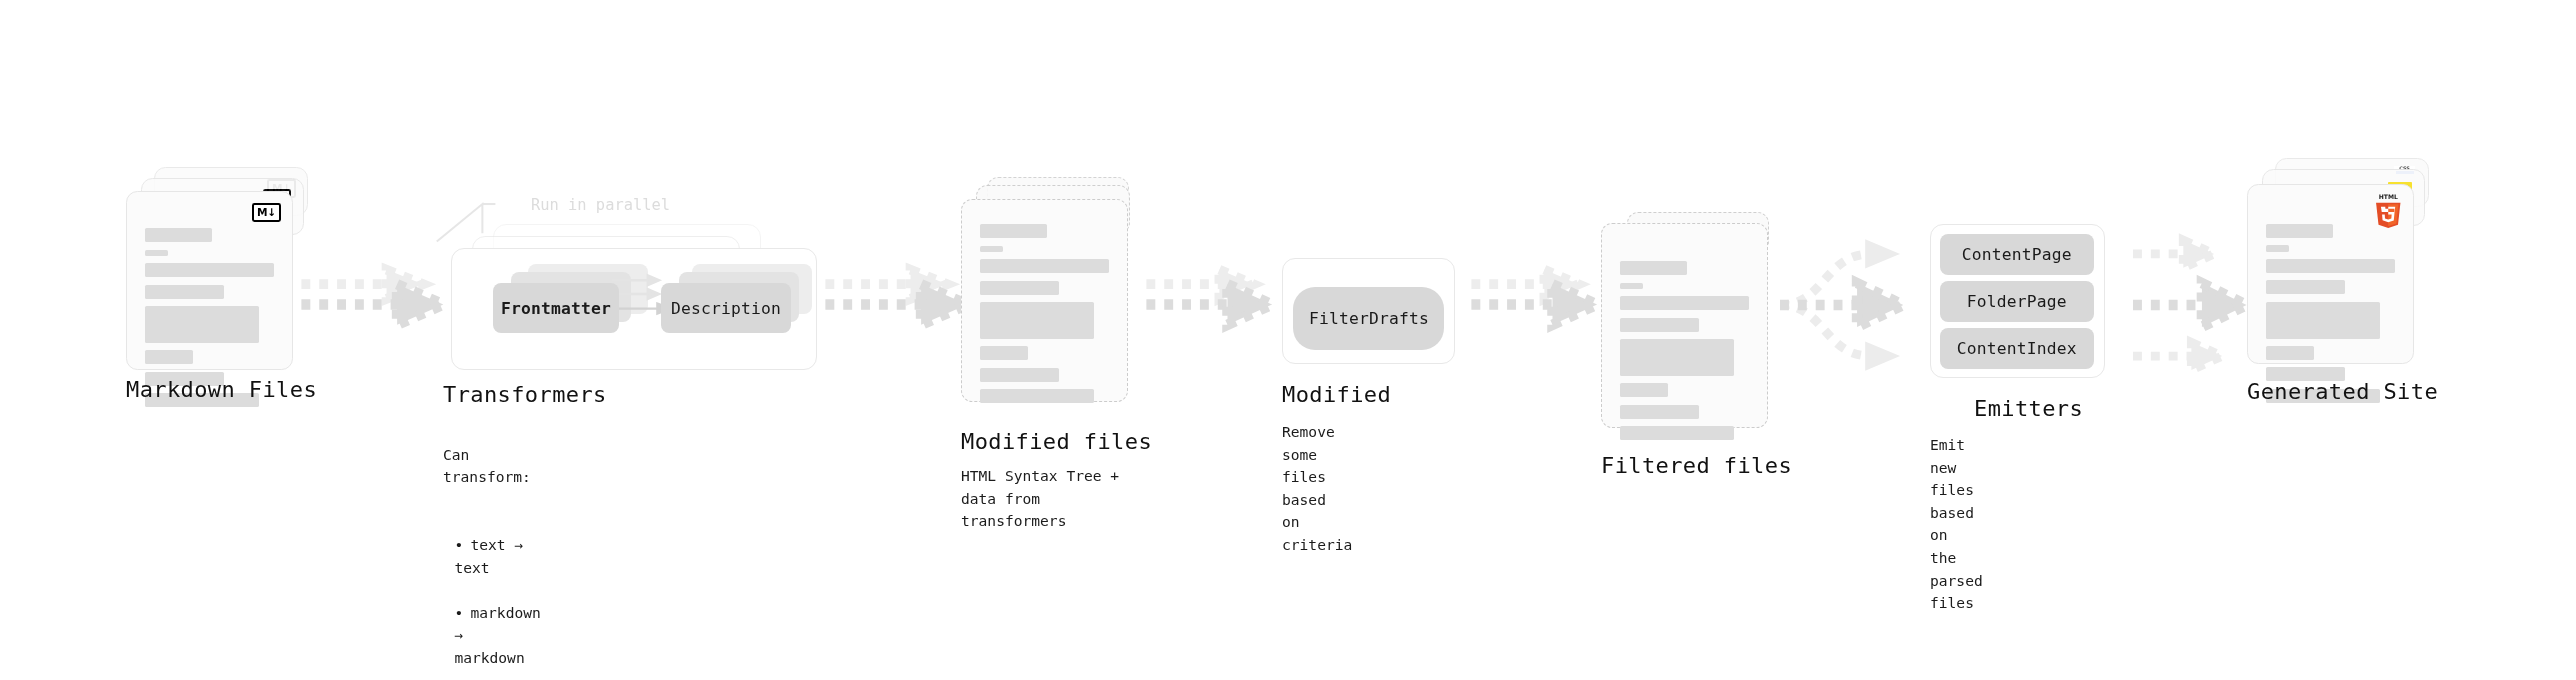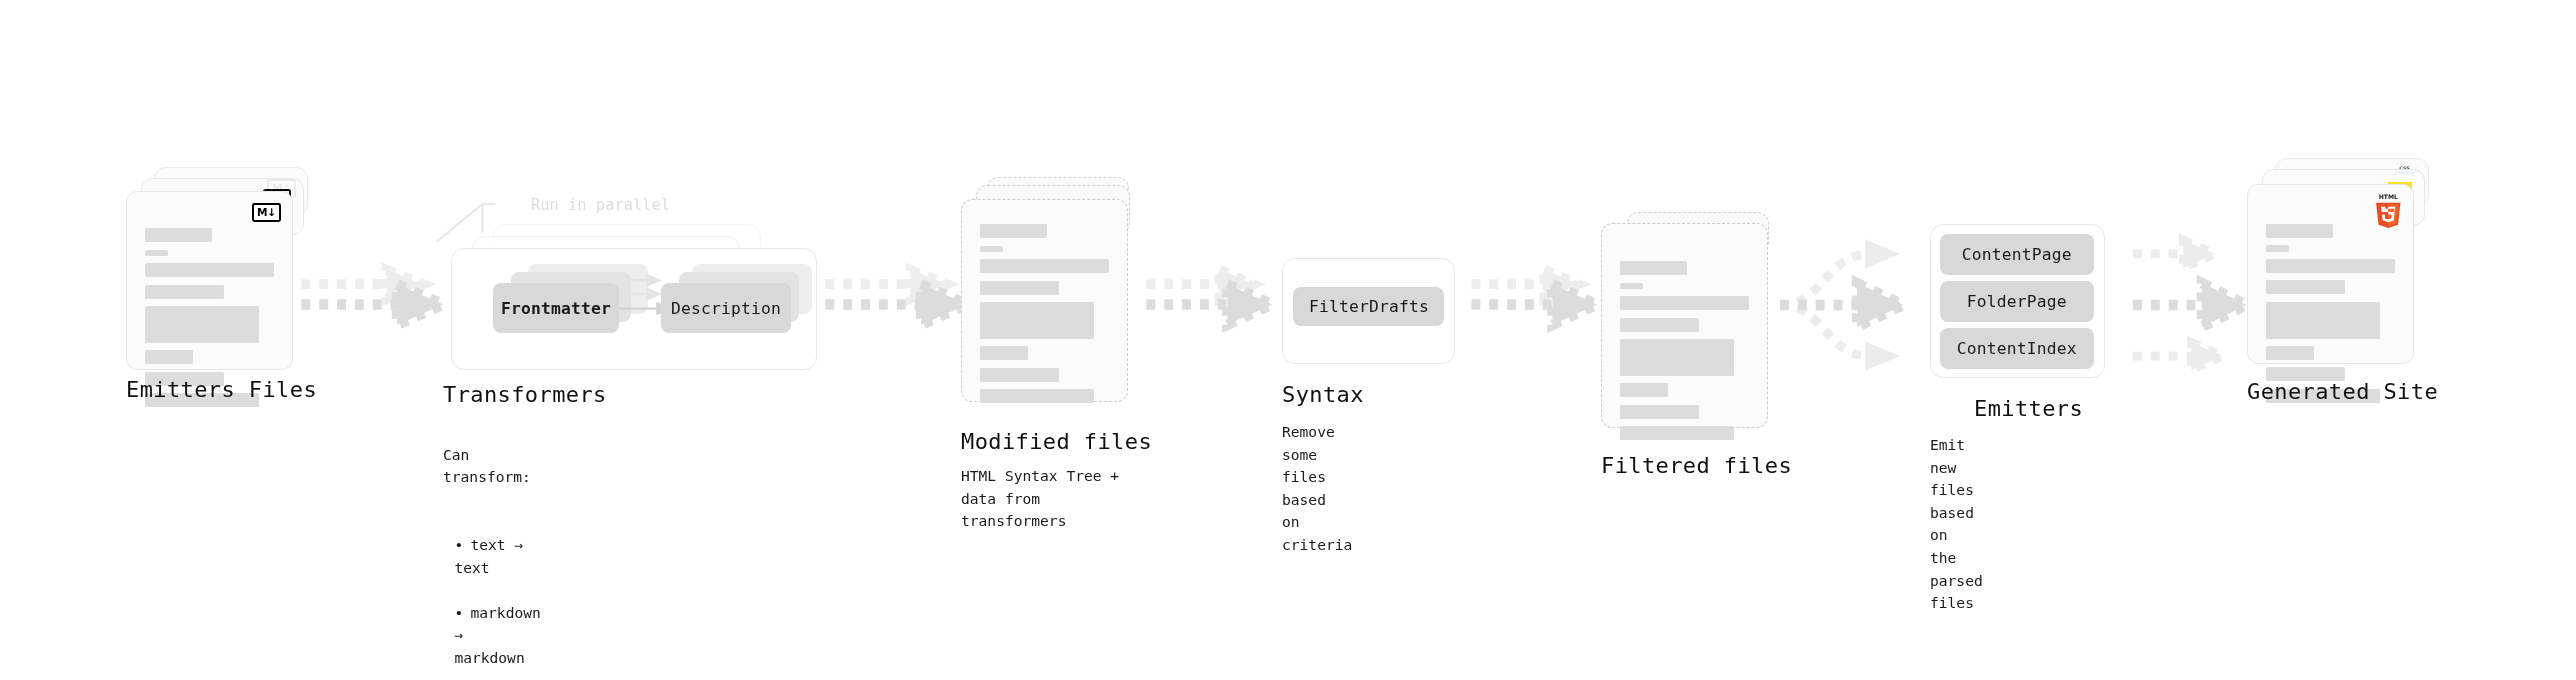--- a/index.html
+++ b/index.html
@@ -194,21 +194,21 @@
           <div class="ln" style="width:100%;"></div>
           <div class="ln" style="width:61%;"></div>
           <div class="ln" style="width:88%; height:37px;"></div>
           <div class="ln" style="width:37%;"></div>
           <div class="ln" style="width:61%;"></div>
           <div class="ln" style="width:88%;"></div>
         </div>
       </div>
     </div>
 
-    <div class="caption-title" style="left:0px; top:210px;">Emitters Files</div>
+    <div class="caption-title" style="left:0px; top:210px;">Markdown Files</div>
   </div>
 
   <div class="svg-layer" style="left:301px; top:268px;">
     <svg width="163" height="73" viewBox="0 0 200 90">
       <g stroke="#ededed" stroke-width="12" stroke-dasharray="11 11" fill="#ededed">
         <line x1="0" y1="20" x2="110" y2="20"></line>
         <polygon points="105,2 150,20 105,38"></polygon>
       </g>
       <g stroke="#dcdcdc" stroke-width="13" stroke-dasharray="11 11" fill="#dcdcdc">
         <line x1="0" y1="45" x2="125" y2="45"></line>
@@ -311,23 +311,23 @@
       </g>
       <g stroke="#dcdcdc" stroke-width="13" stroke-dasharray="11 11" fill="#dcdcdc">
         <line x1="0" y1="45" x2="108" y2="45"></line>
         <polygon points="100,20 155,45 100,70"></polygon>
       </g>
     </svg>
   </div>
 
   <div class="stage" style="left:1282px; top:258px;">
     <div class="group-box" style="left:0px; top:0px; width:173px; height:106px;"></div>
-    <div class="chip" style="left:11.4px; top:29px; width:151px; height:39px;">FilterDrafts</div>
-
-    <div class="caption-title" style="left:0px; top:124px;">Syntax</div>
+    <div class="chip" style="left:11.4px; top:29px; width:151px; height:63px;border-radius:22px;">FilterDrafts</div>
+
+    <div class="caption-title" style="left:0px; top:124px;">Modified</div>
     <div class="caption-sub" style="left:0px; top:163px;">Remove some files based
 on criteria</div>
   </div>
 
   <div class="svg-layer" style="left:1471px; top:268px;">
     <svg width="163" height="73" viewBox="0 0 200 90">
       <g stroke="#ededed" stroke-width="12" stroke-dasharray="11 11" fill="#ededed">
         <line x1="0" y1="20" x2="95" y2="20"></line>
         <polygon points="90,2 132,20 90,38"></polygon>
       </g>

